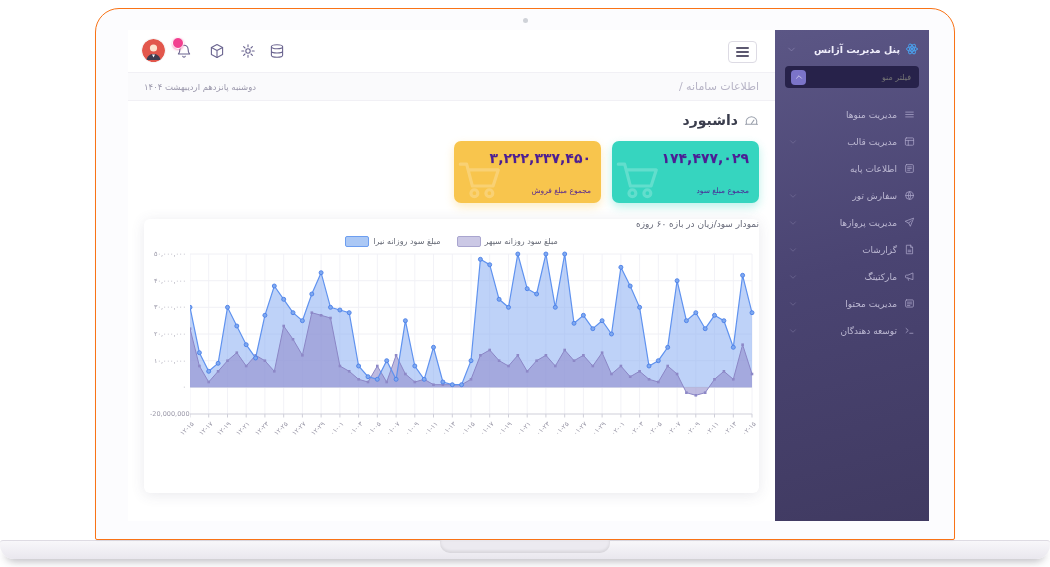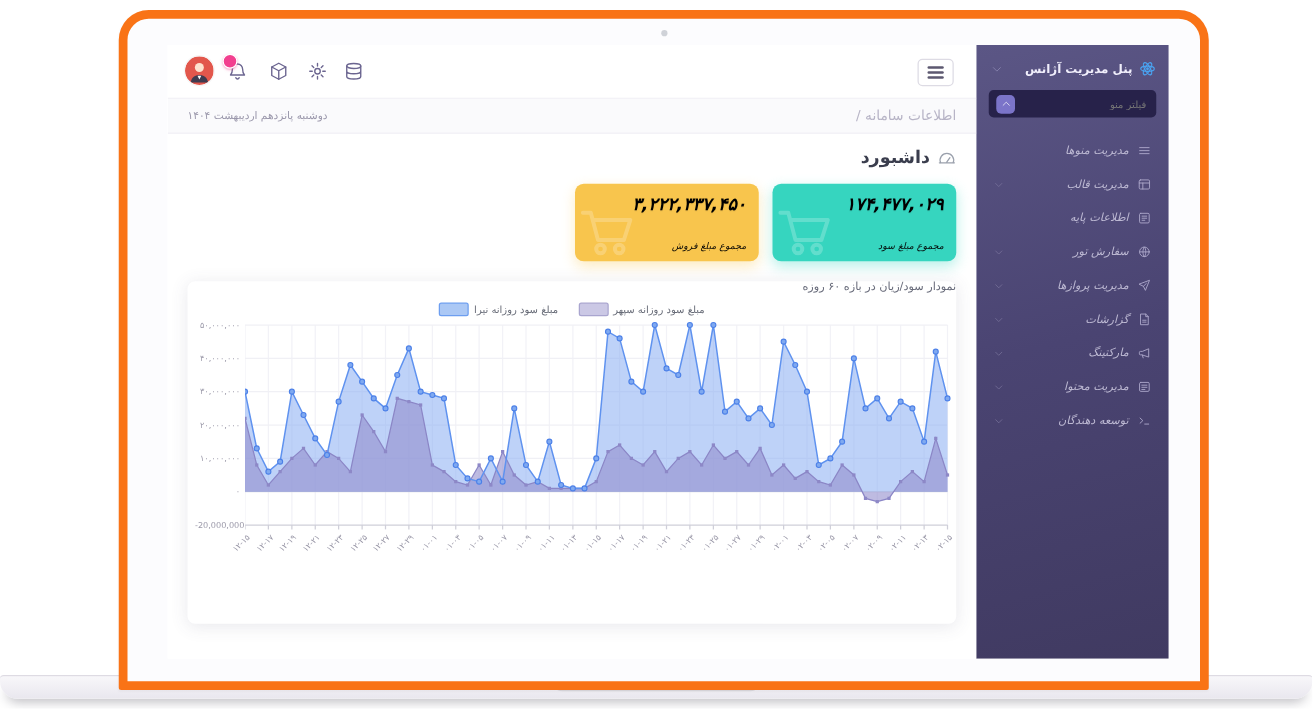--- a/index.html
+++ b/index.html
@@ -1,20 +1,20 @@
 <!DOCTYPE html>
 <html lang="fa"><head>
 <meta charset="utf-8">
 <style>
   html,body{margin:0;padding:0;background:#ffffff;}
   .stage{position:relative;width:1050px;height:567px;overflow:hidden;background:#fff;
          font-family:"DejaVu Sans",sans-serif;}
   
   .laptop-screen{position:absolute;left:95px;top:8px;width:858px;height:530px;background:#fcfcfe;
-    border:7px solid #f97316;border-radius:24px 24px 2px 2px;box-shadow:0 1px 2px rgba(0,0,0,.03);}
+    border:1px solid #f97316;border-radius:24px 24px 2px 2px;box-shadow:0 1px 2px rgba(0,0,0,.03);}
   .camera-dot{position:absolute;left:50%;top:9px;width:5px;height:5px;margin-left:-2px;border-radius:50%;
     background:#cfd2d8;}
   .laptop-base{position:absolute;left:0;top:540px;width:1050px;height:18px;
     background:linear-gradient(#f8f7fa,#e9e7ee);border-top:1px solid #dedbe3;
     border-radius:3px 3px 14px 14px;box-shadow:0 7px 9px -5px rgba(40,38,55,.35);}
   .laptop-notch{position:absolute;left:440px;top:540px;width:170px;height:13px;background:#eceaf0;
     border-radius:0 0 10px 10px;box-shadow:inset 0 -2px 3px rgba(0,0,0,.09);}
   
   .app{position:absolute;left:32px;top:21px;width:801px;height:491px;display:flex;direction:rtl;
     overflow:hidden;background:#fff;}
@@ -26,21 +26,21 @@
   .sb-collapse{margin-left:2px;margin-right:auto;color:#8f89b4;display:flex;cursor:pointer;}
   .filter-box{margin:10px 10px 0 10px;height:22px;background:#27224a;border-radius:4px;
     display:flex;align-items:center;padding:0 6px;}
   .filter-input{flex:1;background:none;border:none;outline:none;color:#8d89ad;font-size:8px;
     font-family:inherit;text-align:right;}
   .filter-btn{width:15px;height:15px;border-radius:4px;background:#7b74c9;color:#fff;display:flex;
     align-items:center;justify-content:center;margin-right:auto;cursor:pointer;flex:0 0 15px;}
   .menu{padding:13px 0 0 0;}
   .menu-item{display:flex;align-items:center;height:27px;padding:0 14px;cursor:pointer;}
   .mi-icon{display:flex;color:#aaa5c8;margin-left:7px;}
-  .mi-label{font-size:9px;color:#bdb9d3;white-space:nowrap;font-style:italic;}
+  .mi-label{font-size:9px;color:#bdb9d3;white-space:nowrap;}
   .mi-chev{margin-right:auto;color:#7d779f;display:flex;}
   
   .main{flex:1;height:100%;background:#fff;direction:ltr;position:relative;overflow:hidden;}
   .topbar{position:relative;height:42px;background:#fff;}
   .avatar{position:absolute;left:14px;top:9px;width:23px;height:23px;border-radius:50%;overflow:hidden;
     cursor:pointer;box-shadow:0 0 0 1px rgba(0,0,0,.04);}
   .tb-icon{position:absolute;top:13px;color:#6b6590;display:flex;cursor:pointer;}
   .badge{position:absolute;left:44px;top:7px;width:10px;height:10px;border-radius:50%;background:#f23f8f;
     border:1.5px solid #fff;box-shadow:0 1px 2px rgba(242,63,143,.5);}
   .hamburger-btn{position:absolute;right:18px;top:11px;width:27px;height:20px;border:1px solid #dddbe4;
@@ -49,21 +49,21 @@
   .hamburger-btn i{display:block;width:13px;height:1.5px;background:#5c5870;border-radius:1px;}
   .crumb-bar{height:27px;background:#fafafc;border-top:1px solid #f1f0f5;border-bottom:1px solid #f1f0f5;
     display:flex;align-items:center;padding:0 16px;}
   .crumb-date{font-size:8.5px;color:#9a97ab;margin-right:auto;}
   .crumb-path{font-size:11px;color:#b7b4c6;direction:rtl;cursor:pointer;}
   .title-row{display:flex;direction:rtl;align-items:center;gap:6px;padding:11px 16px 4px 16px;}
   .gauge{color:#9aa0ac;display:flex;}
   .page-title{font-size:14px;font-weight:bold;color:#3a3d4d;}
   
   .cards-row{display:flex;direction:rtl;gap:11px;padding:9px 16px 0 16px;}
-  .card{width:147px;height:62px;border-radius:7px;position:relative;color:#000000;overflow:hidden;flex:0 0 147px;font-style:italic;}
+  .card{width:147px;height:62px;border-radius:7px;position:relative;color:#4c1d95;overflow:hidden;flex:0 0 147px;}
   .card-value{position:absolute;right:10px;top:9px;font-size:14px;font-weight:bold;direction:ltr;
     text-shadow:0 1px 1px rgba(0,0,0,.08);}
   .card-label{position:absolute;right:10px;bottom:8px;font-size:7.5px;opacity:.95;}
   .card-mark{position:absolute;left:2px;bottom:-4px;opacity:.22;color:#fff;}
   
   .chart-card{margin:12px 16px 0 16px;height:274px;background:#fff;border-radius:6px;
     box-shadow:0 2px 14px rgba(70,70,110,.12);position:relative;}
   .chart-header{height:33px;border-bottom:1px solid #f1f1f5;position:relative;}
   .dots{position:absolute;left:13px;top:13px;display:flex;gap:5px;}
   .dot{width:8px;height:8px;border-radius:50%;}

